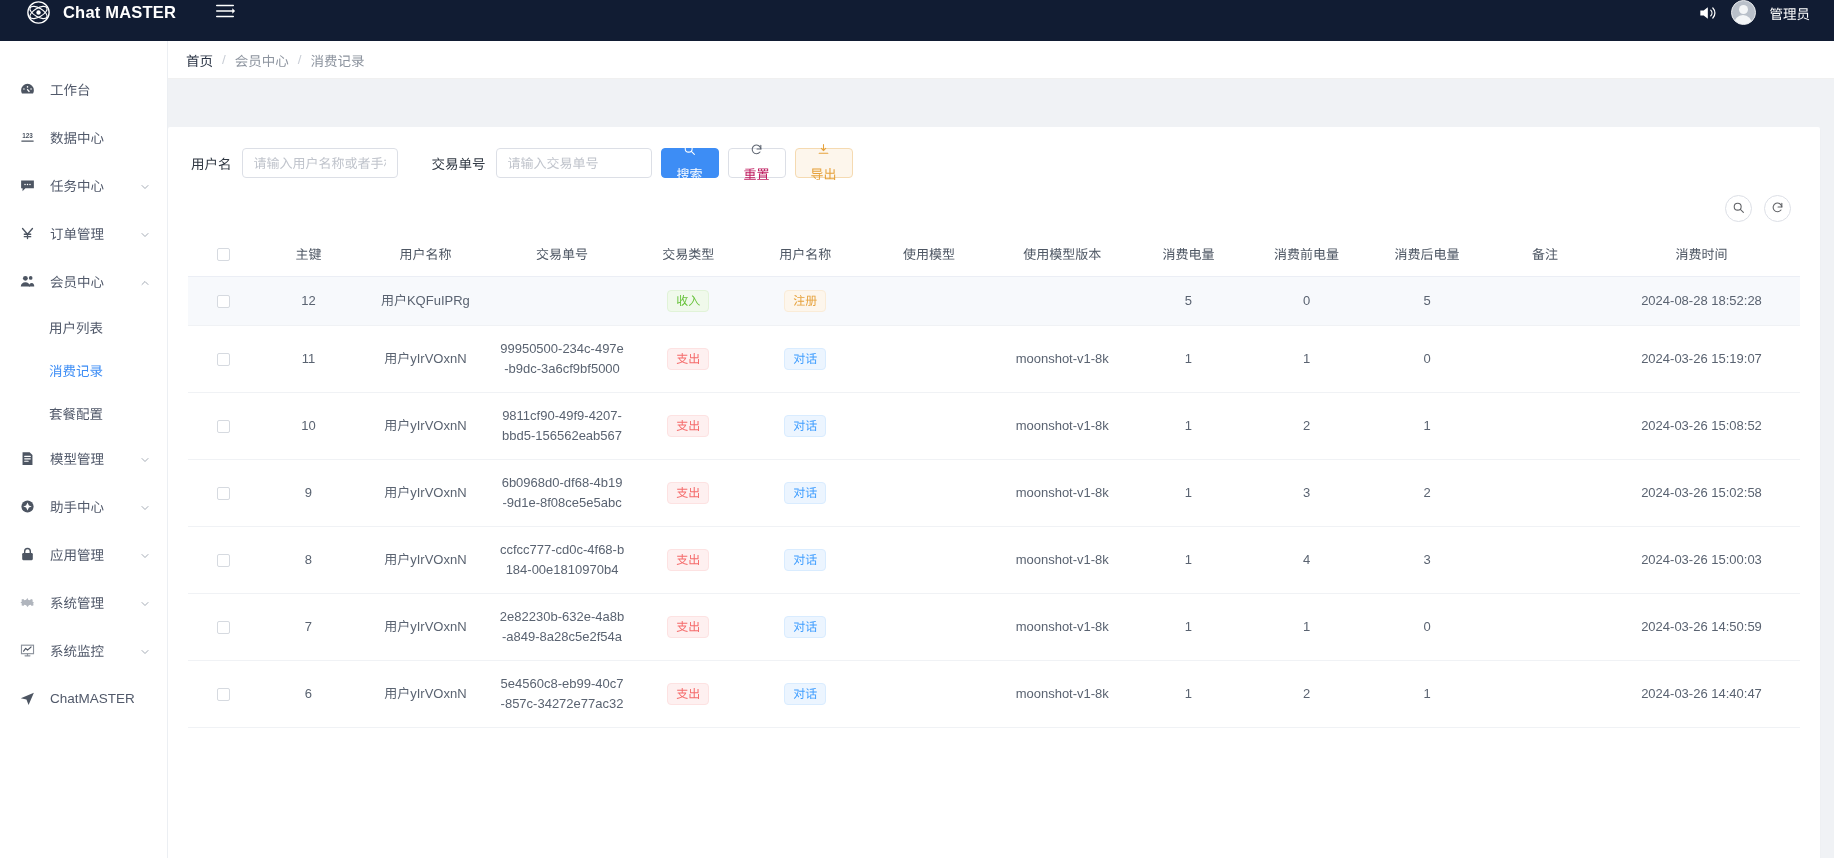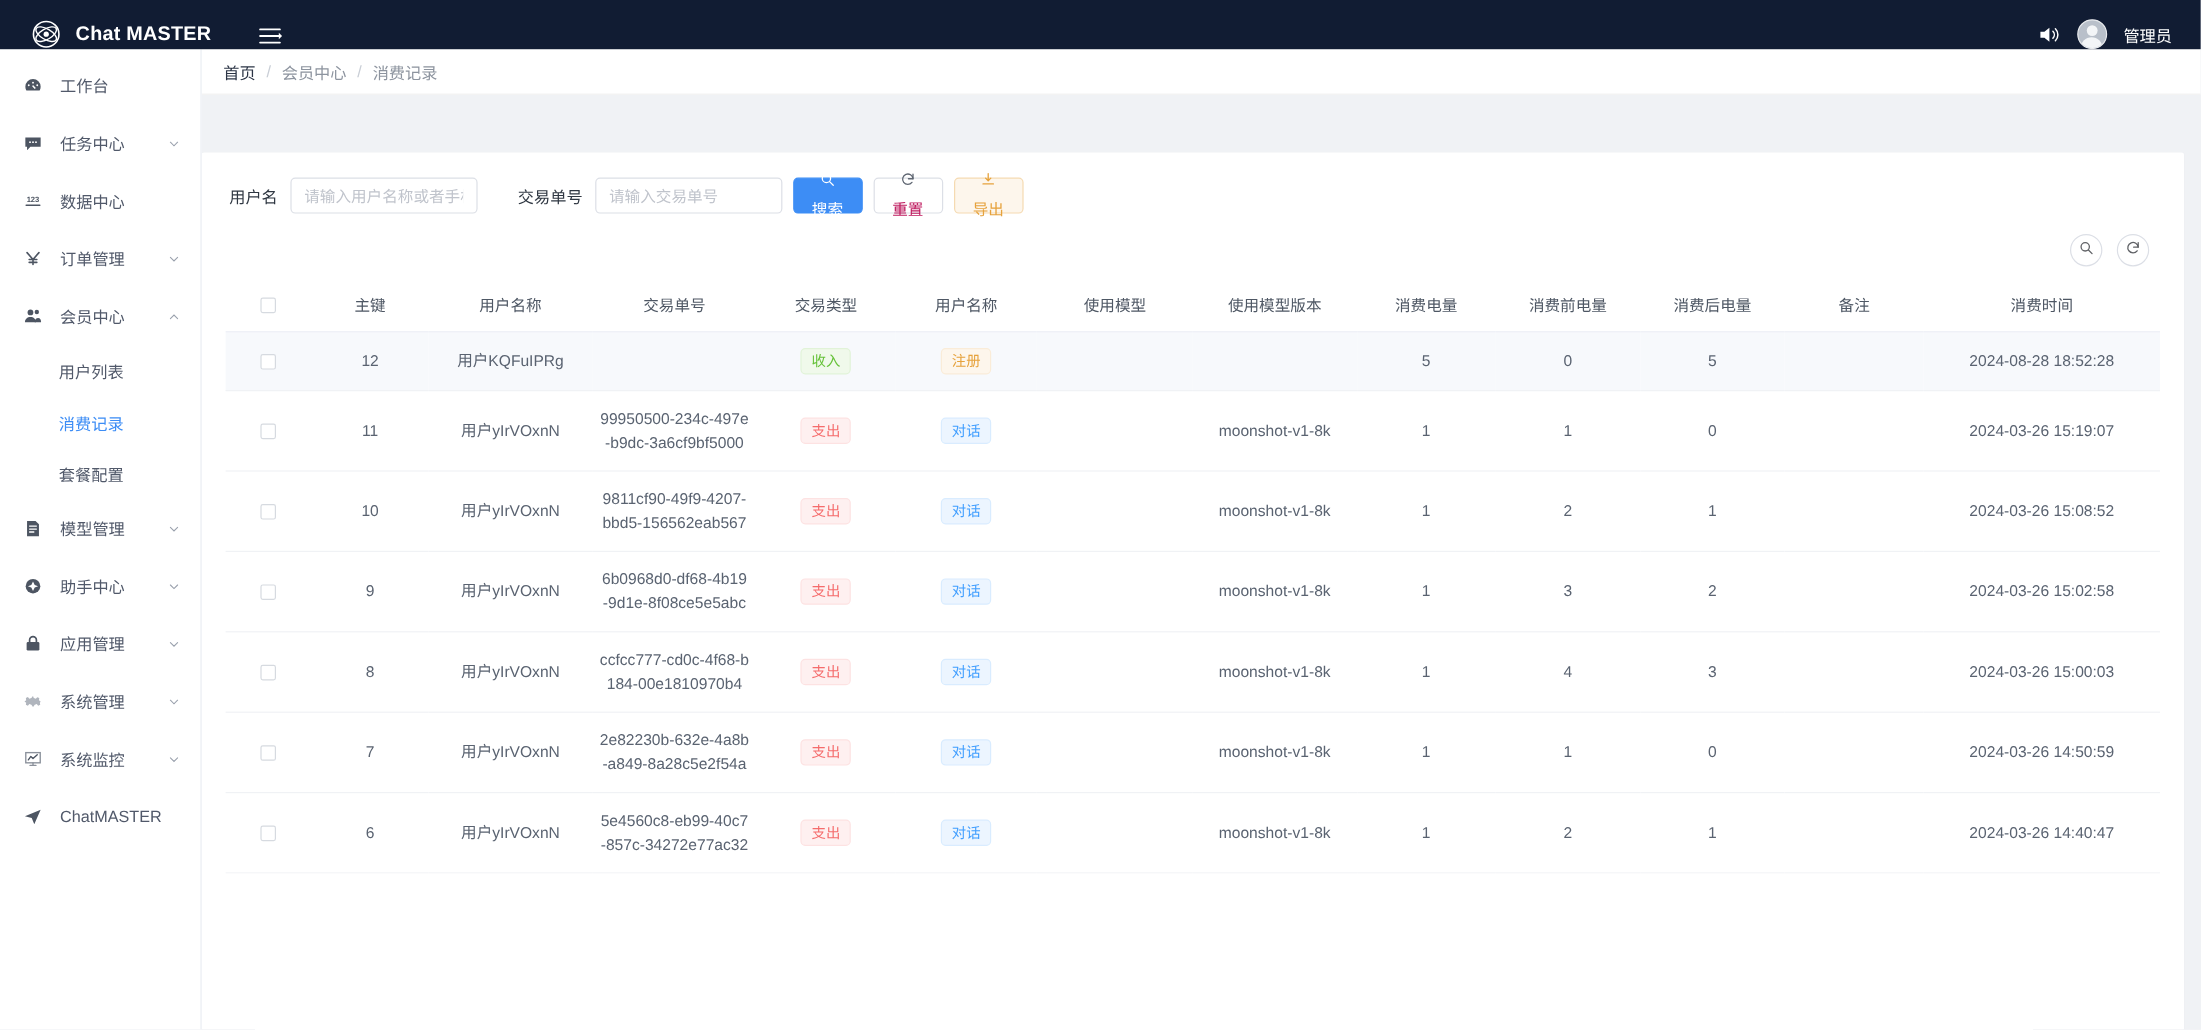--- a/index.html
+++ b/index.html
@@ -10,21 +10,21 @@
     background: #f0f2f5;
     color: #333;
     -webkit-font-smoothing: antialiased;
   }
   .app { width: 1834px; height: 858px; position: relative; }
 
   
   .topbar {
     position: absolute; top: 0; left: 0; right: 0; height: 41px;
     background: #111c33;
-    display: flex; align-items: flex-end;
+    display: flex; align-items: flex-start;
     color: #fff; z-index: 30; gap: 16px;
   }
   .brand { display: flex; align-items: center; gap: 12px; padding-left: 26px; width: 168px; }
   .brand-logo { width: 25px; height: 25px; flex: 0 0 25px; }
   .brand-name { font-size: 16.5px; font-weight: bold; letter-spacing: .2px; white-space: nowrap; }
   .collapse-btn {
     margin-left: 30px; width: 22px; height: 22px; display: flex;
     align-items: center; justify-content: center; cursor: pointer;
   }
   .topbar-right {
@@ -39,21 +39,21 @@
   .avatar .head { position: absolute; width: 9px; height: 9px; border-radius: 50%; background: #f3f5f7; left: 7px; top: 3.5px; }
   .avatar .body { position: absolute; width: 18px; height: 11px; border-radius: 9px 9px 0 0; background: #f3f5f7; left: 2.5px; top: 14px; }
   .admin-name { font-size: 13.5px; color: #fff; white-space: nowrap; cursor: pointer; }
 
   
   .sidebar {
     position: absolute; top: 41px; left: 0; width: 168px; bottom: 0;
     background: #fff; border-right: 1px solid #eceff3;
     overflow: hidden; z-index: 20;
   }
-  .menu { padding-top: 6px; }
+  .menu { padding-top: 24px; }
   .menu-item {
     display: flex; align-items: center; height: 48px;
     padding: 0 16px 0 18px; cursor: pointer; position: relative;
   }
   .menu-item .mi-icon {
     width: 18px; height: 18px; flex: 0 0 18px; margin-right: 14px;
     display: flex; align-items: center; justify-content: center;
     color: #4d5562;
   }
   .menu-item .mi-label {
@@ -208,43 +208,43 @@
         <span class="mi-icon">
           <svg viewBox="0 0 24 24" width="17" height="17" fill="#4d5562">
             <path d="M12 4a9 9 0 00-9 9 8.9 8.9 0 001.2 4.5h15.6A8.9 8.9 0 0021 13a9 9 0 00-9-9zm0 3.2a1.1 1.1 0 110 2.2 1.1 1.1 0 010-2.2zM7 10.2a1.1 1.1 0 110 2.2 1.1 1.1 0 010-2.2zm10 0a1.1 1.1 0 110 2.2 1.1 1.1 0 010-2.2zM12 11l3.4 3.6-1.4 1.3L11 12.5z"></path>
           </svg>
         </span>
         <span class="mi-label">工作台</span>
       </div>
 
       <div class="menu-item">
         <span class="mi-icon">
+          <svg viewBox="0 0 24 24" width="17" height="17">
+            <text x="12" y="13" font-size="9" font-family="Liberation Sans, sans-serif" font-weight="bold" fill="#4d5562" text-anchor="middle">123</text>
+            <path d="M4 17h16" stroke="#4d5562" stroke-width="1.8" stroke-linecap="round"></path>
+          </svg>
+        </span>
+        <span class="mi-label">数据中心</span>
+      </div>
+
+      <div class="menu-item">
+        <span class="mi-icon">
           <svg viewBox="0 0 24 24" width="17" height="17" fill="#4d5562">
             <path d="M3 5h18v11H9l-4 4v-4H3z"></path>
             <circle cx="8.5" cy="10.5" r="1.1" fill="#fff"></circle>
             <circle cx="12" cy="10.5" r="1.1" fill="#fff"></circle>
             <circle cx="15.5" cy="10.5" r="1.1" fill="#fff"></circle>
           </svg>
         </span>
         <span class="mi-label">任务中心</span>
         <span class="mi-arrow">
           <svg viewBox="0 0 24 24" width="12" height="12">
               <path d="M6 9l6 6 6-6" stroke="#9aa1ad" stroke-width="1.8" fill="none" stroke-linecap="round"></path>
             </svg>
         </span>
-      </div>
-
-      <div class="menu-item">
-        <span class="mi-icon">
-          <svg viewBox="0 0 24 24" width="17" height="17">
-            <text x="12" y="13" font-size="9" font-family="Liberation Sans, sans-serif" font-weight="bold" fill="#4d5562" text-anchor="middle">123</text>
-            <path d="M4 17h16" stroke="#4d5562" stroke-width="1.8" stroke-linecap="round"></path>
-          </svg>
-        </span>
-        <span class="mi-label">数据中心</span>
       </div>
 
       <div class="menu-item">
         <span class="mi-icon">
           <svg viewBox="0 0 24 24" width="17" height="17">
             <path d="M5 5l7 8 7-8M7.5 13h9M7.5 16.5h9M12 13v6" stroke="#4d5562" stroke-width="1.9" fill="none" stroke-linecap="round" stroke-linejoin="round"></path>
           </svg>
         </span>
         <span class="mi-label">订单管理</span>
         <span class="mi-arrow">

